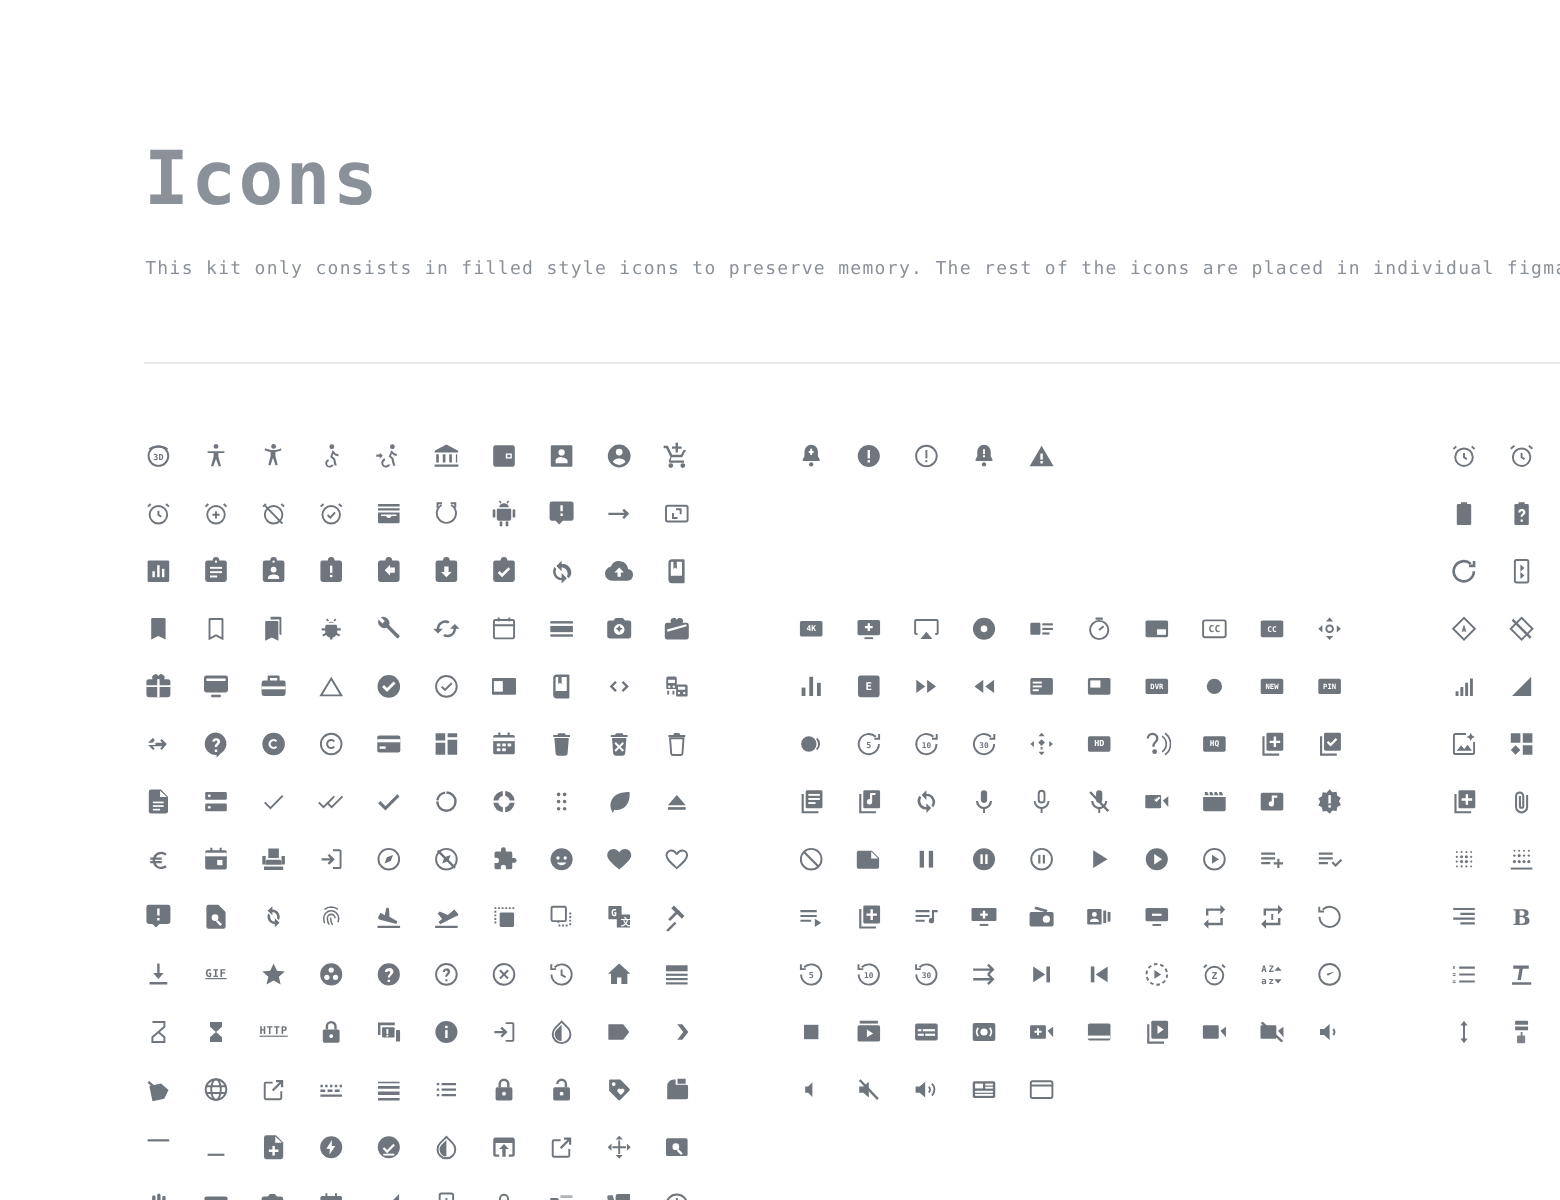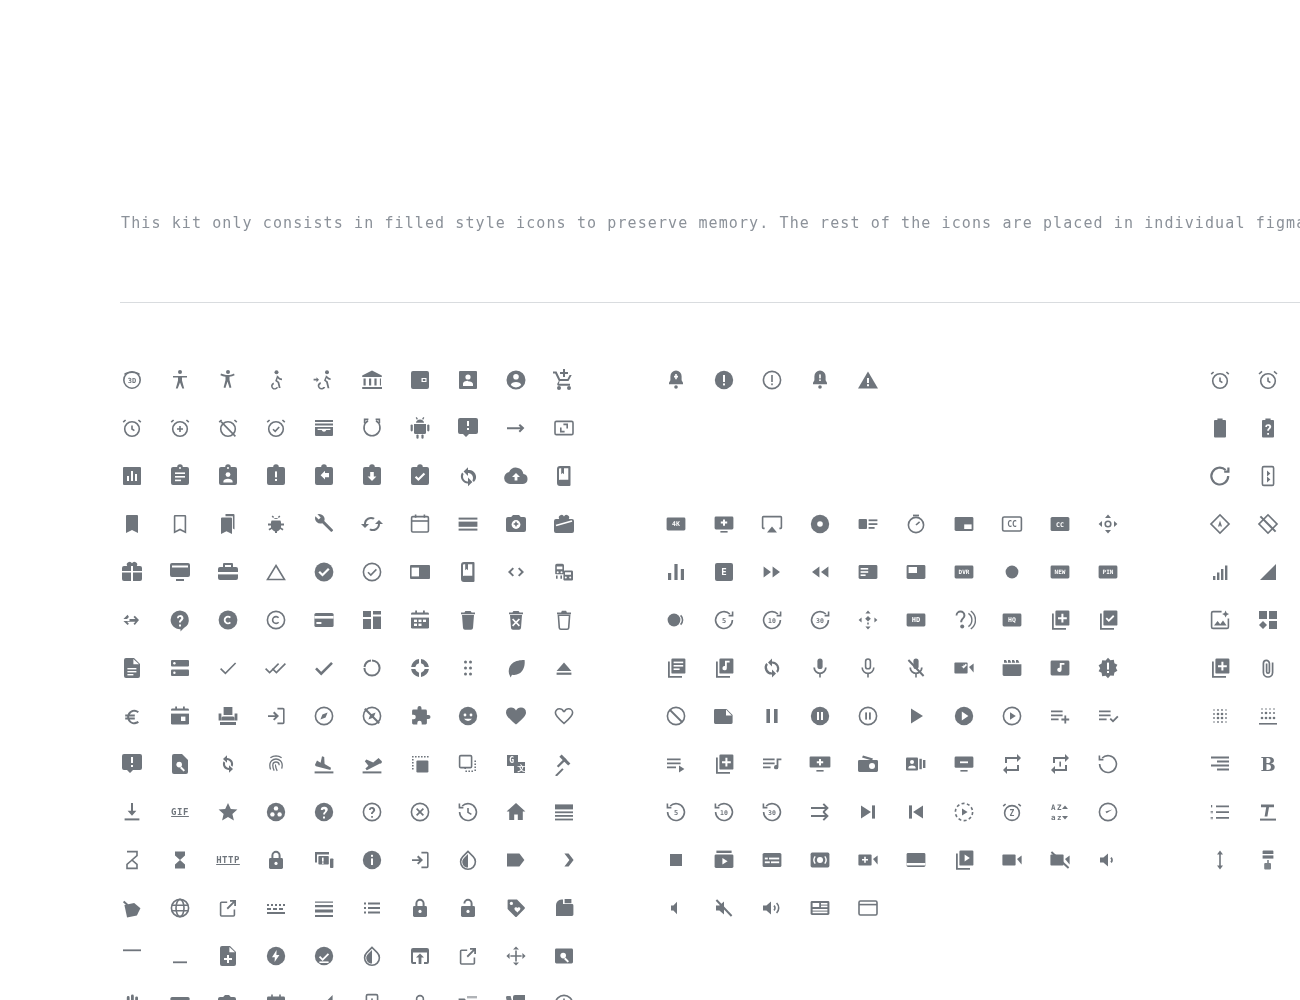--- a/index.html
+++ b/index.html
@@ -112,20 +112,21 @@
     color: #6f757c;
     letter-spacing: 0.5px;
     text-decoration: underline;
   }
 </style>
 </head>
 <body>
 
 <div class="page">
 
+  <div class="title">Icons</div>
   <div class="subtitle">This kit only consists in filled style icons to preserve memory. The rest of the icons are placed in individual figma fil</div>
   <div class="divider"></div>
 
   <div class="grid col10" id="grid-left">
 
     <div class="cell">
         <svg width="24" height="24" viewBox="0 0 24 24">
           <circle class="ico-s" cx="12" cy="12" r="8.2"></circle>
           <path class="ico-s" d="M4.5 6.5 C7 3.5 17 3.5 19.5 6.5"></path>
           <text x="12" y="15" text-anchor="middle" class="tinytext-dark" style="font-size:7px">3D</text>

